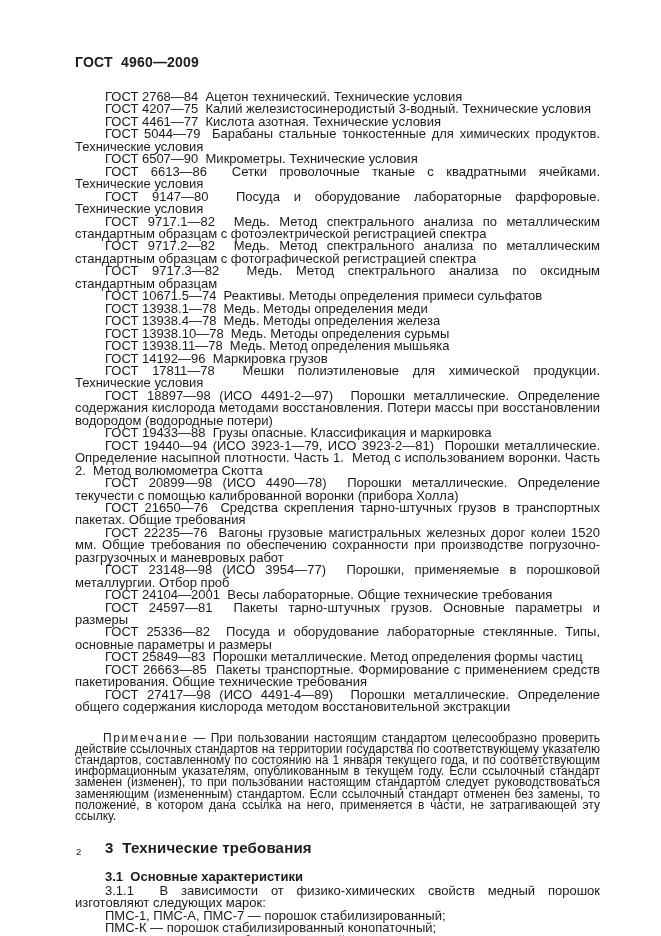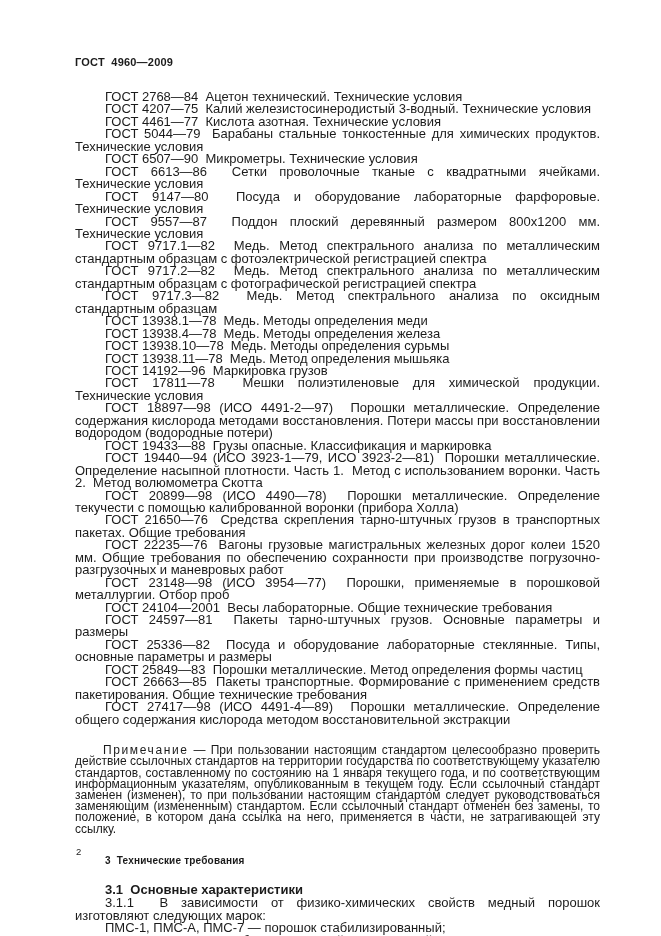--- a/index.html
+++ b/index.html
@@ -20,21 +20,21 @@
     height: 936px;
     background: #ffffff;
   }
   .content {
     position: absolute;
     left: 75px;
     top: 56px;
     width: 525px;
   }
   .doc-header {
-    font-size: 11px;
+    font-size: 14px;
     font-weight: 700;
     letter-spacing: 0.2px;
     line-height: 13px;
   }
   .refs {
     margin-top: 22px;
   }
   .ref, .body-par, .mark {
     margin: 0;
     font-size: 13px;
@@ -52,21 +52,21 @@
     text-indent: 28px;
     hyphens: manual;
     -webkit-hyphens: manual;
   }
   .note-label {
     letter-spacing: 1.6px;
   }
   .section-heading {
     margin: 19px 0 5px 0;
     padding-left: 30px;
-    font-size: 10px;
+    font-size: 15px;
     font-weight: 700;
     line-height: 14px;
     letter-spacing: 0.2px;
   }
   .subsection-heading {
     margin: 16px 0 0 0;
     padding-left: 30px;
     font-size: 13px;
     font-weight: 700;
     line-height: 12.45px;
@@ -94,24 +94,24 @@
     <div class="doc-header">ГОСТ&nbsp; 4960—2009</div>
 
     <div class="refs">
       <p class="ref">ГОСТ 2768—84&nbsp; Ацетон технический. Технические условия</p>
       <p class="ref">ГОСТ 4207—75&nbsp; Калий железистосинеродистый 3-водный. Технические условия</p>
       <p class="ref">ГОСТ 4461—77&nbsp; Кислота азотная. Технические условия</p>
       <p class="ref">ГОСТ 5044—79&nbsp; Барабаны стальные тонкостенные для химических продуктов. Технические условия</p>
       <p class="ref">ГОСТ 6507—90&nbsp; Микрометры. Технические условия</p>
       <p class="ref">ГОСТ 6613—86&nbsp; Сетки проволочные тканые с квадратными ячейками. Технические условия</p>
       <p class="ref">ГОСТ 9147—80&nbsp; Посуда и оборудование лабораторные фарфоровые. Технические условия</p>
-      <p class="ref">ГОСТ 9557—87&nbsp; Поддон плоский деревянный размером 800х1200 мм. Технические условия</p>
       <p class="ref">ГОСТ 9717.1—82&nbsp; Медь. Метод спектрального анализа по металлическим стандартным образцам с фотоэлектрической регистрацией спектра</p>
       <p class="ref">ГОСТ 9717.2—82&nbsp; Медь. Метод спектрального анализа по металлическим стандартным образцам с фотографической регистрацией спектра</p>
       <p class="ref">ГОСТ 9717.3—82&nbsp; Медь. Метод спектрального анализа по оксидным стандартным образцам</p>
+      <p class="ref">ГОСТ 10671.5—74&nbsp; Реактивы. Методы определения примеси сульфатов</p>
       <p class="ref">ГОСТ 13938.1—78&nbsp; Медь. Методы определения меди</p>
       <p class="ref">ГОСТ 13938.4—78&nbsp; Медь. Методы определения железа</p>
       <p class="ref">ГОСТ 13938.10—78&nbsp; Медь. Методы определения сурьмы</p>
       <p class="ref">ГОСТ 13938.11—78&nbsp; Медь. Метод определения мышьяка</p>
       <p class="ref">ГОСТ 14192—96&nbsp; Маркировка грузов</p>
       <p class="ref">ГОСТ 17811—78&nbsp; Мешки полиэтиленовые для химической продукции. Технические условия</p>
       <p class="ref">ГОСТ 18897—98 (ИСО 4491-2—97)&nbsp; Порошки металлические. Определение содержания кислоро­да методами восстановления. Потери массы при восстановлении водородом (водородные потери)</p>
       <p class="ref">ГОСТ 19433—88&nbsp; Грузы опасные. Классификация и маркировка</p>
       <p class="ref">ГОСТ 19440—94 (ИСО 3923-1—79, ИСО 3923-2—81)&nbsp; Порошки металлические. Определение насыпной плотности. Часть 1.&nbsp; Метод с использованием воронки. Часть 2.&nbsp; Метод волюмометра Скотта</p>
       <p class="ref">ГОСТ 20899—98 (ИСО 4490—78)&nbsp; Порошки металлические. Определение текучести с помощью калиброванной воронки (прибора Холла)</p>

